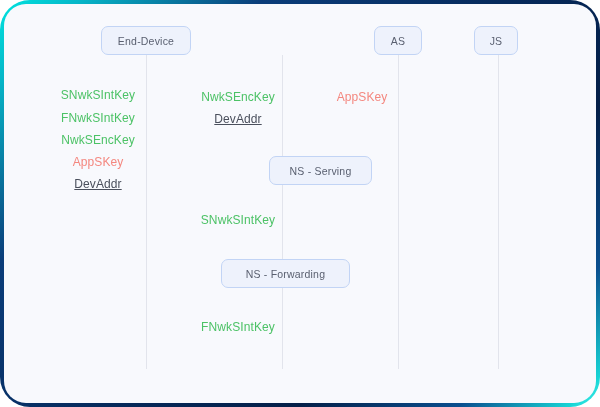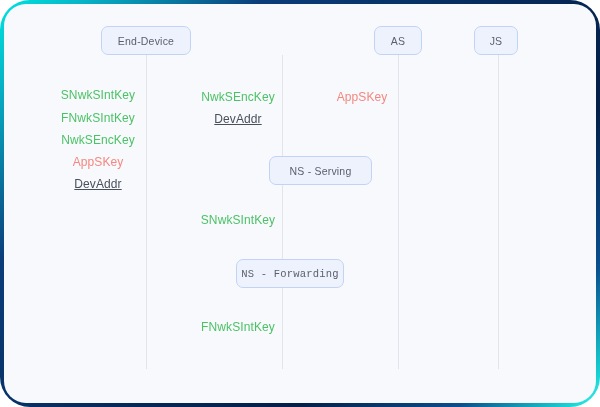--- a/index.html
+++ b/index.html
@@ -92,21 +92,21 @@
 
     <div class="node" style="left:97px; top:22px; width:90px;">End-Device</div>
 
 
     <div class="node" style="left:370px; top:22px; width:48px;">AS</div>
 
     <div class="node" style="left:470px; top:22px; width:44px;">JS</div>
 
     <div class="node" style="left:233px; top:152px; width:103px;margin-left:32px;">NS - Serving</div>
 
-    <div class="node" style="left:232px; top:255px; width:108px;font-family:Liberation Mono, monospace;">NS - Forwarding</div>
+    <div class="node" style="left:217px; top:255px; width:129px;">NS - Forwarding</div>
 
     <div class="label k-green" style="left:94px; top:84px;">SNwkSIntKey</div>
     <div class="label k-green" style="left:94px; top:107px;">FNwkSIntKey</div>
     <div class="label k-green" style="left:94px; top:129px;">NwkSEncKey</div>
     <div class="label k-red" style="left:94px; top:151px;">AppSKey</div>
     <div class="label k-dark" style="left:94px; top:173px;">DevAddr</div>
 
     <div class="label k-green" style="left:234px; top:86px;">NwkSEncKey</div>
     <div class="label k-dark" style="left:234px; top:108px;">DevAddr</div>
 

